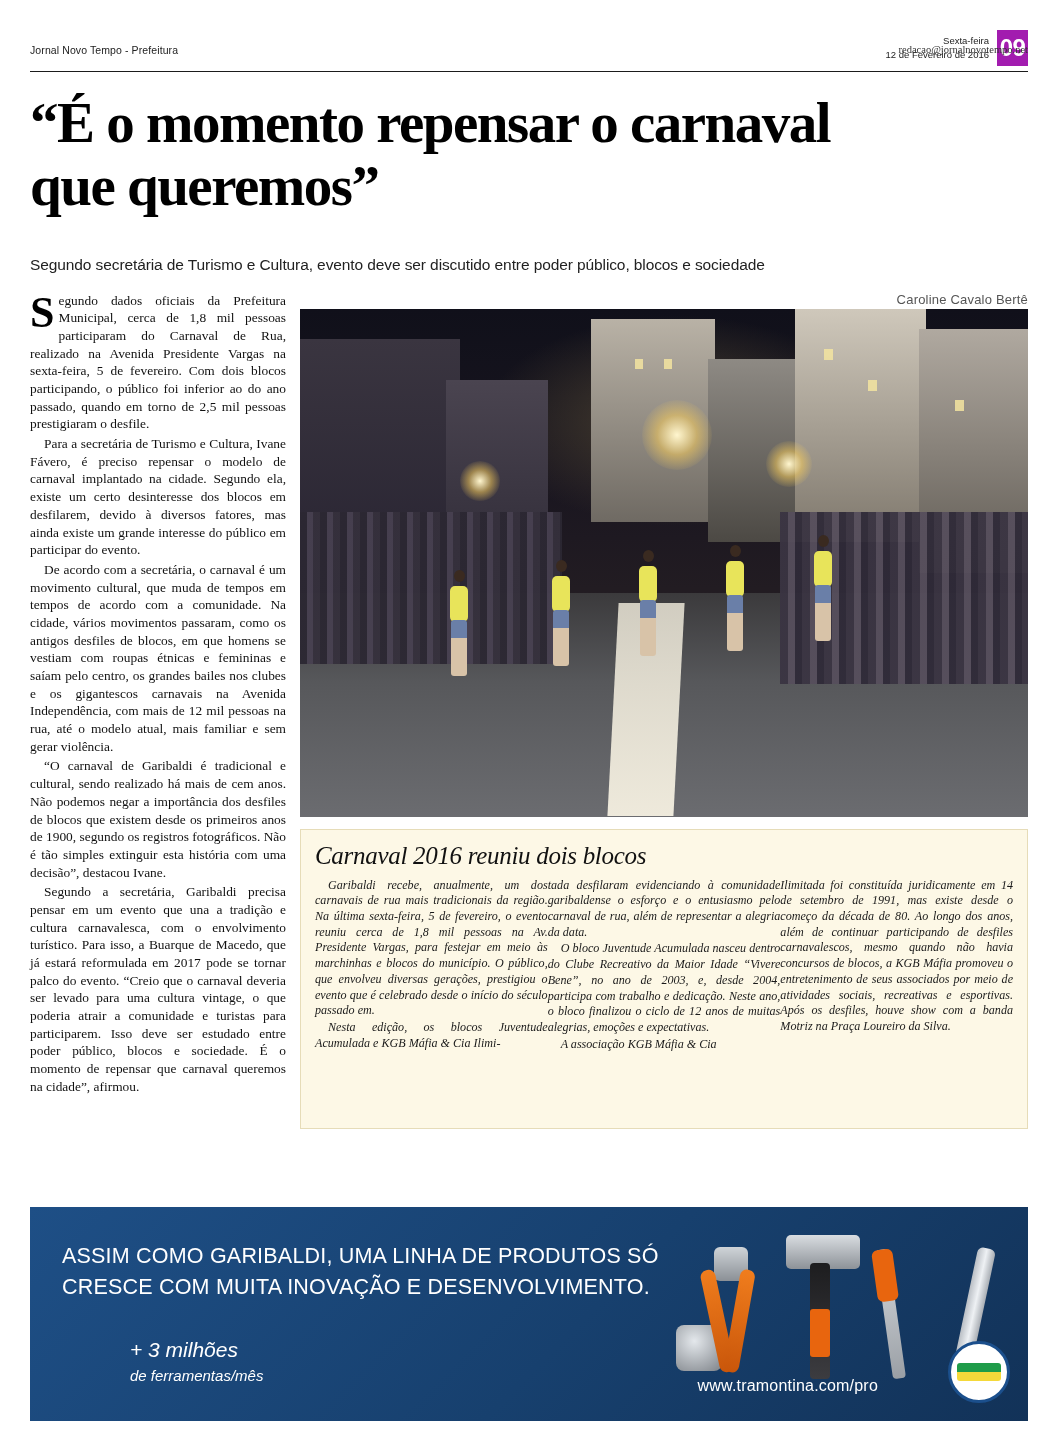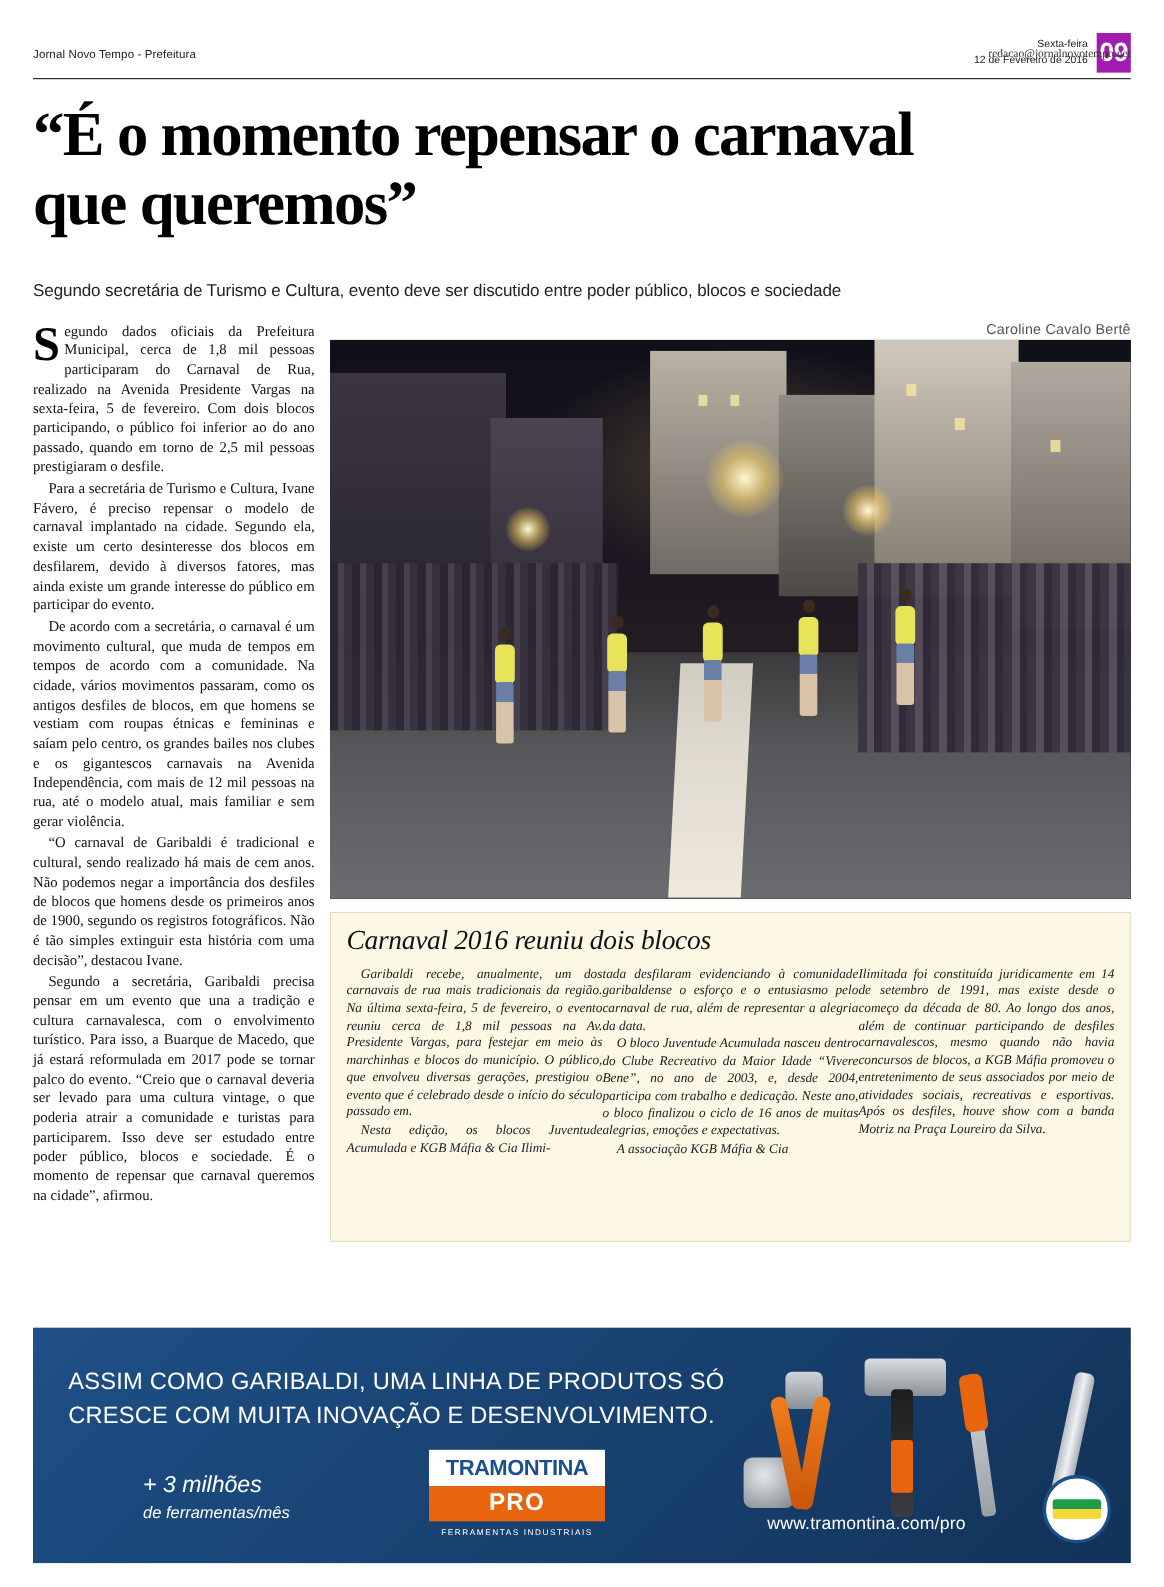--- a/index.html
+++ b/index.html
@@ -317,21 +317,21 @@
   <h1 class="headline">“É o momento repensar o carnaval que queremos”</h1>
   <div class="subhead">Segundo secretária de Turismo e Cultura, evento deve ser discutido entre poder público, blocos e sociedade</div>
 
   <div class="content">
 
     <div class="col-left">
       <div class="article-text">
         <p><span class="dropcap">S</span><span>egundo dados oficiais da Prefeitura Municipal, cerca de 1,8 mil pessoas participaram do Carnaval de Rua, realizado na Avenida Presidente Vargas na sexta-feira, 5 de fevereiro. Com dois blocos participando, o público foi inferior ao do ano passado, quando em torno de 2,5 mil pessoas prestigiaram o desfile.</span></p>
         <p>Para a secretária de Turismo e Cultura, Ivane Fávero, é preciso repensar o modelo de carnaval implantado na cidade. Segundo ela, existe um certo desinteresse dos blocos em desfilarem, devido à diversos fatores, mas ainda existe um grande interesse do público em participar do evento.</p>
         <p>De acordo com a secretária, o carnaval é um movimento cultural, que muda de tempos em tempos de acordo com a comunidade. Na cidade, vários movimentos passaram, como os antigos desfiles de blocos, em que homens se vestiam com roupas étnicas e femininas e saíam pelo centro, os grandes bailes nos clubes e os gigantescos carnavais na Avenida Independência, com mais de 12 mil pessoas na rua, até o modelo atual, mais familiar e sem gerar violência.</p>
-        <p>“O carnaval de Garibaldi é tradicional e cultural, sendo realizado há mais de cem anos. Não podemos negar a importância dos desfiles de blocos que homens desde os primeiros anos de 1900, segundo os registros fotográficos. Não é tão simples extinguir esta história com uma decisão”, destacou Ivane.</p>
+        <p>“O carnaval de Garibaldi é tradicional e cultural, sendo realizado há mais de cem anos. Não podemos negar a importância dos desfiles de blocos que existem desde os primeiros anos de 1900, segundo os registros fotográficos. Não é tão simples extinguir esta história com uma decisão”, destacou Ivane.</p>
         <p>Segundo a secretária, Garibaldi precisa pensar em um evento que una a tradição e cultura carnavalesca, com o envolvimento turístico. Para isso, a Buarque de Macedo, que já estará reformulada em 2017 pode se tornar palco do evento. “Creio que o carnaval deveria ser levado para uma cultura vintage, o que poderia atrair a comunidade e turistas para participarem. Isso deve ser estudado entre poder público, blocos e sociedade. É o momento de repensar que carnaval queremos na cidade”, afirmou.</p>
       </div>
     </div>
 
     <div class="col-right">
       <div class="photo-credit">Caroline Cavalo Bertê</div>
 
       <div class="photo">
         <div class="sky"></div>
         <div class="bld b1"></div>
@@ -385,21 +385,21 @@
 
       <div class="secondary">
         <h2>Carnaval 2016 reuniu dois blocos</h2>
         <div class="secondary-cols">
           <div class="sc">
             <p>Garibaldi recebe, anualmente, um dos carnavais de rua mais tradicionais da região. Na última sexta-feira, 5 de fevereiro, o evento reuniu cerca de 1,8 mil pessoas na Av. Presidente Vargas, para festejar em meio às marchinhas e blocos do município. O público, que envolveu diversas gerações, prestigiou o evento que é celebrado desde o início do século passado em.</p>
             <p>Nesta edição, os blocos Juventude Acumulada e KGB Máfia &amp; Cia Ilimi-</p>
           </div>
           <div class="sc">
             <p style="text-indent:0">tada desfilaram evidenciando à comunidade garibaldense o esforço e o entusiasmo pelo carnaval de rua, além de representar a alegria da data.</p>
-            <p>O bloco Juventude Acumulada nasceu dentro do Clube Recreativo da Maior Idade “Vivere Bene”, no ano de 2003, e, desde 2004, participa com trabalho e dedicação. Neste ano, o bloco finalizou o ciclo de 16 anos de muitas alegrias, emoções e expectativas.</p>
+            <p>O bloco Juventude Acumulada nasceu dentro do Clube Recreativo da Maior Idade “Vivere Bene”, no ano de 2003, e, desde 2004, participa com trabalho e dedicação. Neste ano, o bloco finalizou o ciclo de 12 anos de muitas alegrias, emoções e expectativas.</p>
             <p>A associação KGB Máfia &amp; Cia</p>
           </div>
           <div class="sc">
             <p style="text-indent:0">Ilimitada foi constituída juridicamente em 14 de setembro de 1991, mas existe desde o começo da década de 80. Ao longo dos anos, além de continuar participando de desfiles carnavalescos, mesmo quando não havia concursos de blocos, a KGB Máfia promoveu o entretenimento de seus associados por meio de atividades sociais, recreativas e esportivas. Após os desfiles, houve show com a banda Motriz na Praça Loureiro da Silva.</p>
           </div>
         </div>
       </div>
     </div>
   </div>
 
@@ -407,25 +407,20 @@
     <div class="ad-text">
       <div>ASSIM COMO GARIBALDI, UMA LINHA DE PRODUTOS SÓ</div>
       <div>CRESCE COM MUITA INOVAÇÃO E DESENVOLVIMENTO.</div>
     </div>
 
     <div class="ad-sub">
       <span>+ 3 milhões</span>
       <span class="small">de ferramentas/mês</span>
     </div>
 
-    <div class="tramontina">
-      <div class="t-top">TRAMONTINA</div>
-      <div class="t-mid">PRO</div>
-      <div class="t-bot">FERRAMENTAS INDUSTRIAIS</div>
-    </div>
 
     <div class="ad-url">www.tramontina.com/pro</div>
 
     <div class="tools">
       <div class="tool socket"></div>
       <div class="tool plier-head"></div>
       <div class="tool plier-a"></div>
       <div class="tool plier-b"></div>
       <div class="tool hammer-h"></div>
       <div class="tool hammer-s"></div>

